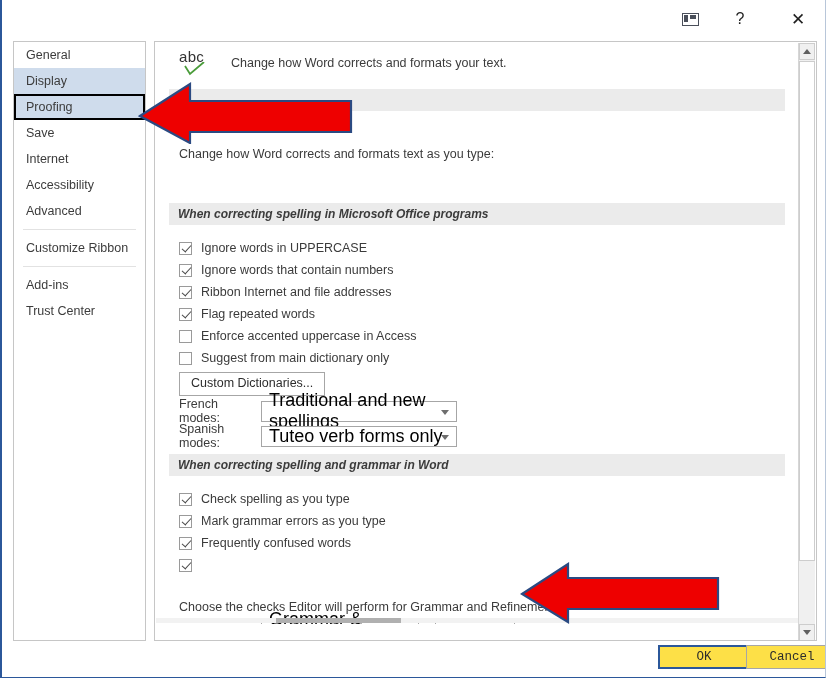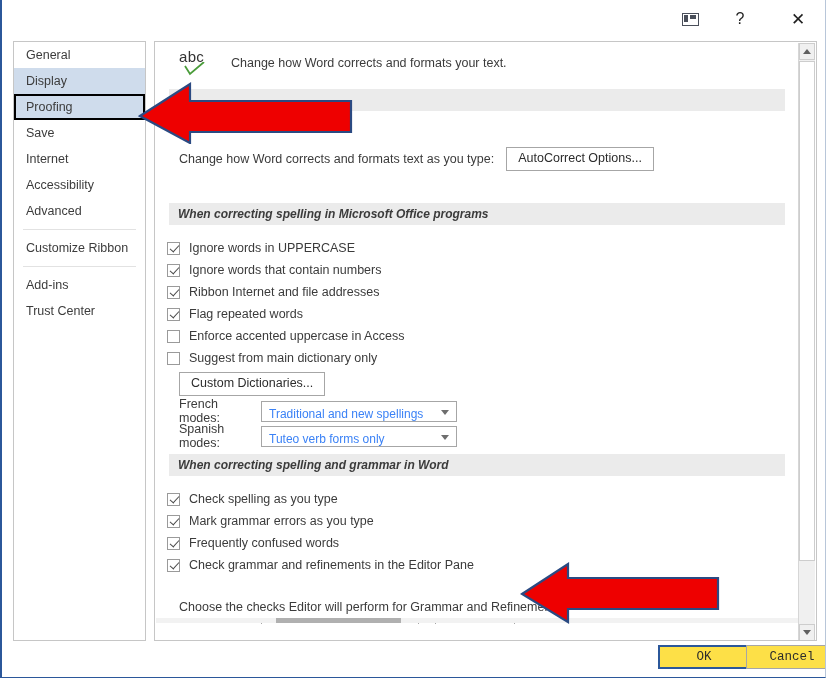--- a/index.html
+++ b/index.html
@@ -195,21 +195,21 @@
     background: #ffffff;
     border: 1px solid #a6a6a6;
     padding: 4px 11px 5px 11px;
     line-height: 1;
     cursor: default;
     white-space: nowrap;
   }
 
   .chk-row {
     position: absolute;
-    left: 12px;
+    left: 24px;
     display: flex;
     align-items: center;
     height: 20px;
   }
   .chkbox {
     width: 13px; height: 13px;
     box-sizing: border-box;
     border: 1px solid #9a9a9a;
     background: #ffffff;
     margin-right: 9px;
@@ -244,24 +244,24 @@
     font-size: 12.5px;
     color: #3b3b3b;
     width: 82px;
   }
   .combo {
     box-sizing: border-box;
     height: 21px;
     border: 1px solid #a6a6a6;
     background: #ffffff;
     display: flex;
-    align-items: flex-end;
+    align-items: center;
     padding-left: 7px;
-    font-size: 12px;
-    color: #3b82f6;
+    font-size: 18px;
+    color: #000000;
     position: relative;
   }
   .combo .caret {
     position: absolute;
     right: 7px; top: 8px;
     width: 0; height: 0;
     border-left: 4.5px solid transparent;
     border-right: 4.5px solid transparent;
     border-top: 5px solid #6e6e6e;
   }
@@ -406,21 +406,20 @@
             <path d="M1 4 L6 12 L20 0" stroke="#4a9c3a" stroke-width="1.8" fill="none"></path>
           </svg>
         </div>
         <div class="intro-label">Change how Word corrects and formats your text.</div>
       </div>
 
       <div class="section-header" id="sec-autocorrect"></div>
 
       <div class="autocorrect-row">
         <span class="lbl">Change how Word corrects and formats text as you type:</span>
-        <button class="btn">AutoCorrect Options...</button>
       </div>
 
       <div class="section-header" id="sec-office">When correcting spelling in Microsoft Office programs</div>
 
       <div class="chk-row" style="top:196px">
         <span class="chkbox on"></span>
         <span class="chk-label">Ignore words in UPPERCASE</span>
       </div>
       <div class="chk-row" style="top:218px">
         <span class="chkbox on"></span>
@@ -469,21 +468,20 @@
       <div class="chk-row" style="top:469px">
         <span class="chkbox on"></span>
         <span class="chk-label">Mark grammar errors as you type</span>
       </div>
       <div class="chk-row" style="top:491px">
         <span class="chkbox on"></span>
         <span class="chk-label">Frequently confused words</span>
       </div>
       <div class="chk-row" style="top:513px">
         <span class="chkbox on"></span>
-        <span class="chk-label">Check grammar and refinements in the Editor Pane</span>
       </div>
 
       <div class="note-line">Choose the checks Editor will perform for Grammar and Refinements</div>
 
       <div class="ws-row">
         <span class="lbl">Writing Style:</span>
         <div class="combo" style="width:158px">
           <span>Grammar &amp; Refinements</span>
 
         </div>

